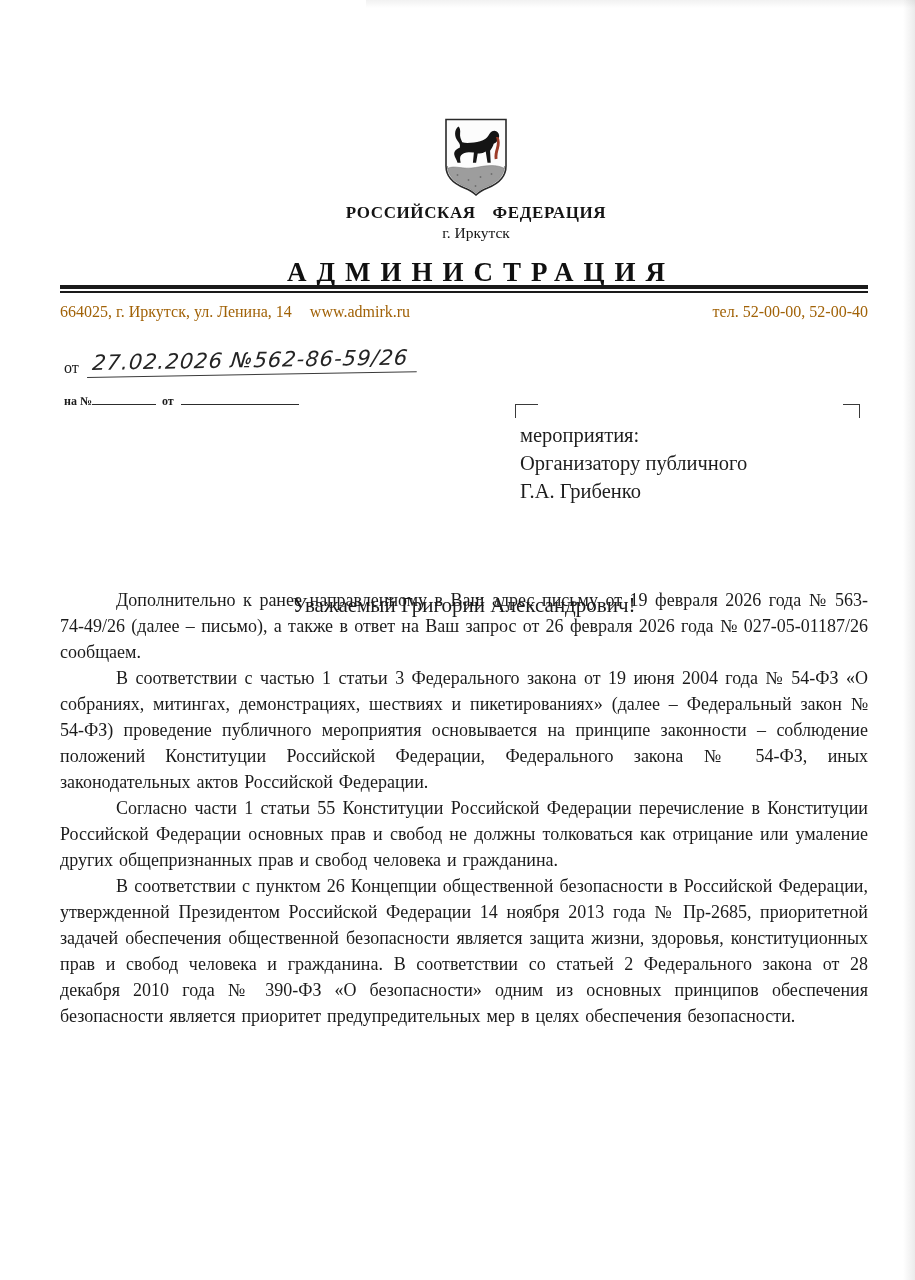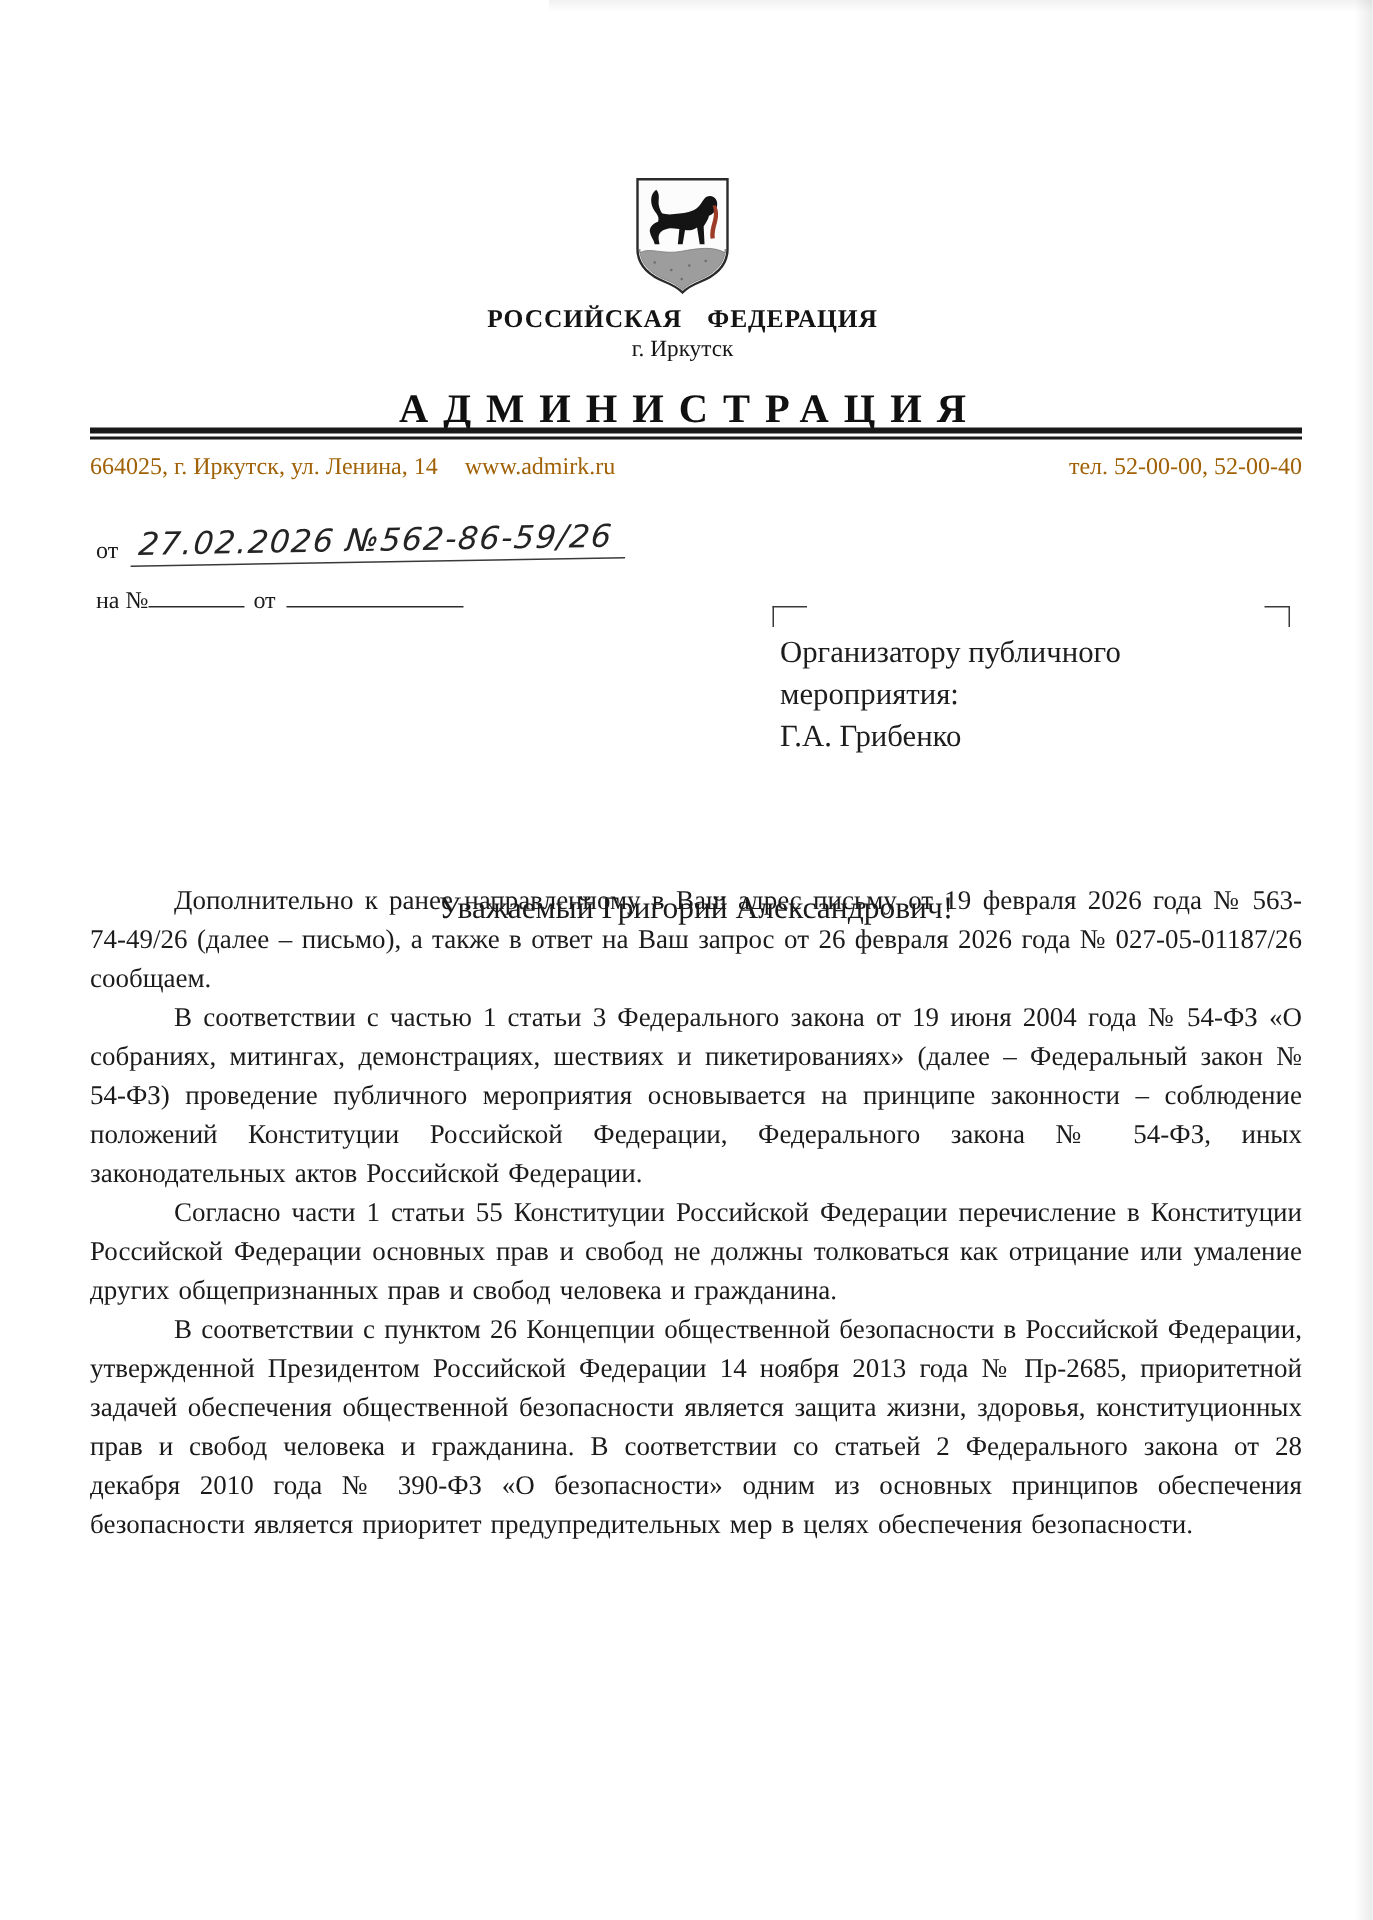--- a/index.html
+++ b/index.html
@@ -18,21 +18,21 @@
     background:linear-gradient(to right, rgba(0,0,0,0), rgba(90,90,90,0.12));
     pointer-events:none;
   }
   .page::before{
     content:"";position:absolute;top:0;left:40%;right:0;height:8px;
     background:linear-gradient(to bottom, rgba(120,120,120,0.10), rgba(0,0,0,0));
     pointer-events:none;
   }
 
   
-  .letterhead{position:absolute;left:51px;top:116px;width:808px;text-align:center;}
+  .letterhead{position:absolute;left:72px;top:116px;width:808px;text-align:center;}
   .crest{display:block;margin:0 auto;}
   .country{
     margin-top:5px;font-weight:bold;font-size:17px;letter-spacing:0.6px;
     word-spacing:12px;color:#141414;
   }
   .city{margin-top:1px;font-weight:normal;font-size:15.5px;color:#141414;}
   .org{
     margin-top:15px;font-weight:bold;font-size:27px;color:#101010;
     letter-spacing:10px;text-indent:10px;
   }
@@ -53,21 +53,21 @@
   .ref-line1 .lbl{font-size:16px;line-height:20px;}
   .handwritten{
     display:inline-block;margin-left:8px;padding:0 10px 1px 4px;
     min-width:248px;
     border-bottom:1.5px solid #3a3a3a;
     font-family:"DejaVu Sans",sans-serif;
     font-style:italic;font-size:21px;line-height:26px;letter-spacing:1px;
     color:#242424;
     transform:skewX(-7deg) rotate(-1deg);transform-origin:left bottom;
   }
-  .ref-line2{margin-top:12px;font-size:16px;}
+  .ref-line2{margin-top:12px;font-size:12px;font-weight:bold;}
   .blank{display:inline-block;border-bottom:1px solid #2c2c2c;height:14px;vertical-align:baseline;}
   .blank1{width:64px;}
   .blank2{width:118px;margin-left:7px;}
   .ref-line2 .ot{margin-left:6px;}
 
   
   .recipient{
     position:absolute;left:520px;top:402px;width:330px;
     padding-top:19px;
     font-size:20.5px;line-height:28px;color:#1d1d1d;
@@ -132,22 +132,22 @@
       <span class="handwritten">27.02.2026 №562-86-59/26</span>
     </div>
     <div class="ref-line2">
       <span>на №</span><span class="blank blank1"></span><span class="ot">от</span><span class="blank blank2"></span>
     </div>
   </div>
 
   <div class="recipient">
     <span class="corner corner-left"></span>
     <span class="corner corner-right"></span>
+    <div>мероприятия:</div>
     <div>Организатору публичного</div>
-    <div>мероприятия:</div>
     <div>Г.А. Грибенко</div>
   </div>
 
   <div class="salutation">Уважаемый Григорий Александрович!</div>
 
   <div class="body-text">
     <p>Дополнительно к ранее направленному в Ваш адрес письму от 19 февраля 2026 года № 563-74-49/26 (далее – письмо), а также в ответ на Ваш запрос от 26 февраля 2026 года № 027-05-01187/26 сообщаем.</p>
     <p>В соответствии с частью 1 статьи 3 Федерального закона от 19 июня 2004 года № 54-ФЗ «О собраниях, митингах, демонстрациях, шествиях и пикетированиях» (далее – Федеральный закон № 54-ФЗ) проведение публичного мероприятия основывается на принципе законности – соблюдение положений Конституции Российской Федерации, Федерального закона № 54-ФЗ, иных законодательных актов Российской Федерации.</p>
     <p>Согласно части 1 статьи 55 Конституции Российской Федерации перечисление в Конституции Российской Федерации основных прав и свобод не должны толковаться как отрицание или умаление других общепризнанных прав и свобод человека и гражданина.</p>
     <p>В соответствии с пунктом 26 Концепции общественной безопасности в Российской Федерации, утвержденной Президентом Российской Федерации 14 ноября 2013 года № Пр-2685, приоритетной задачей обеспечения общественной безопасности является защита жизни, здоровья, конституционных прав и свобод человека и гражданина. В соответствии со статьей 2 Федерального закона от 28 декабря 2010 года № 390-ФЗ «О безопасности» одним из основных принципов обеспечения безопасности является приоритет предупредительных мер в целях обеспечения безопасности.</p>

